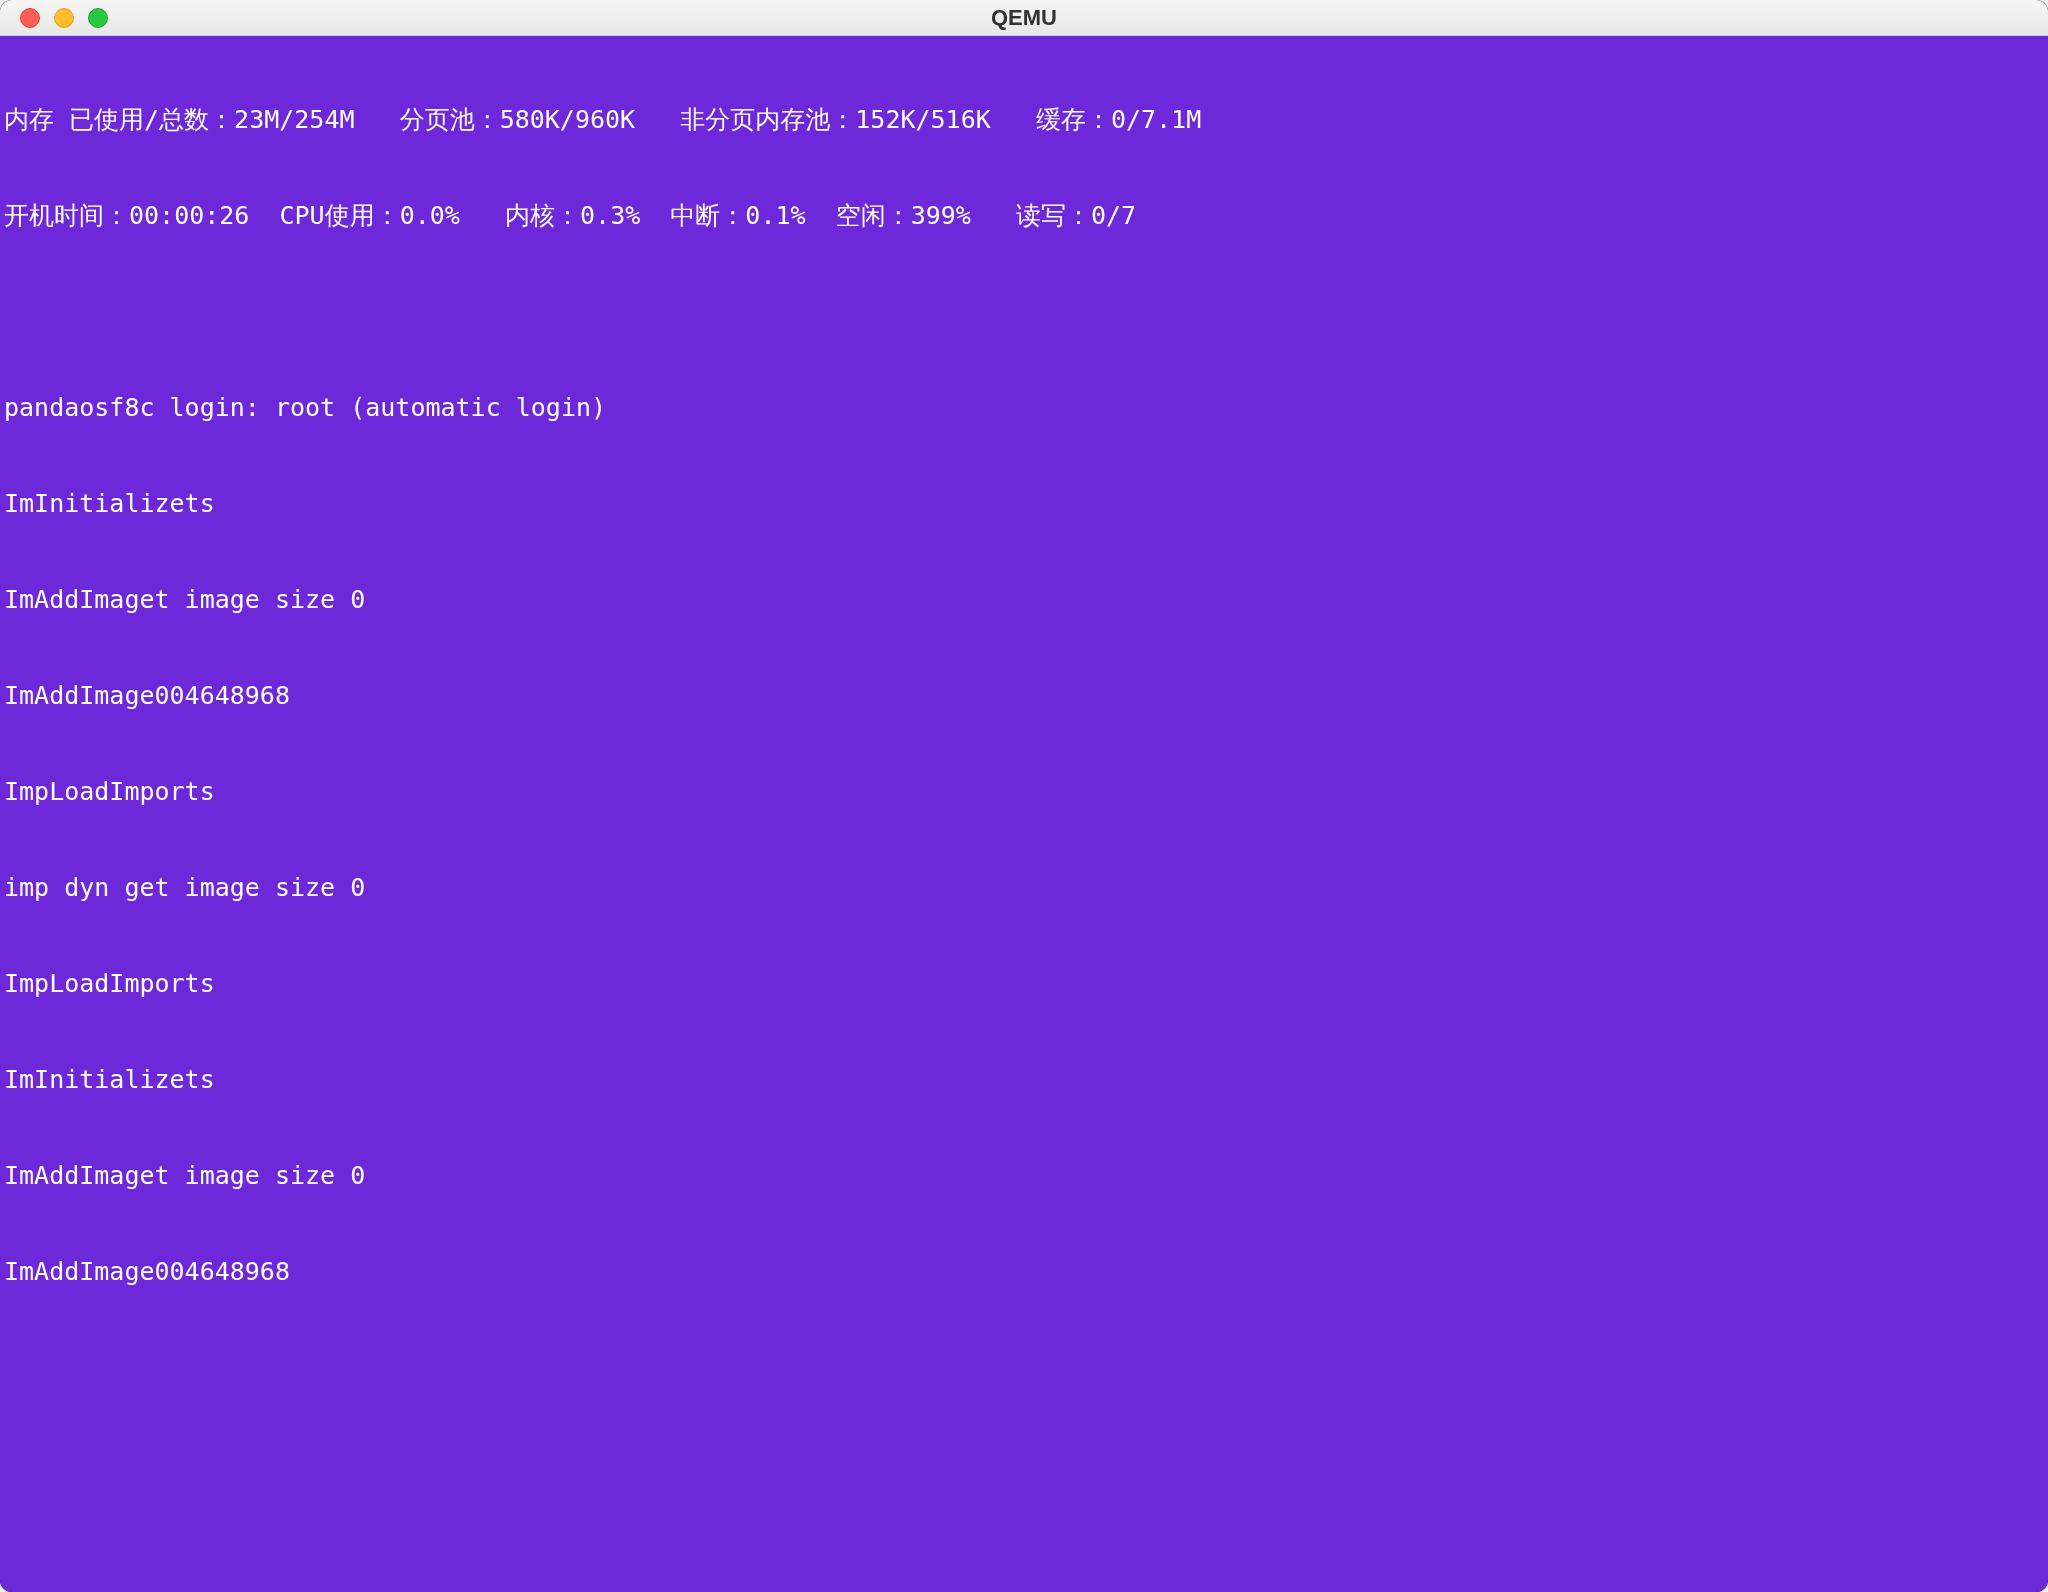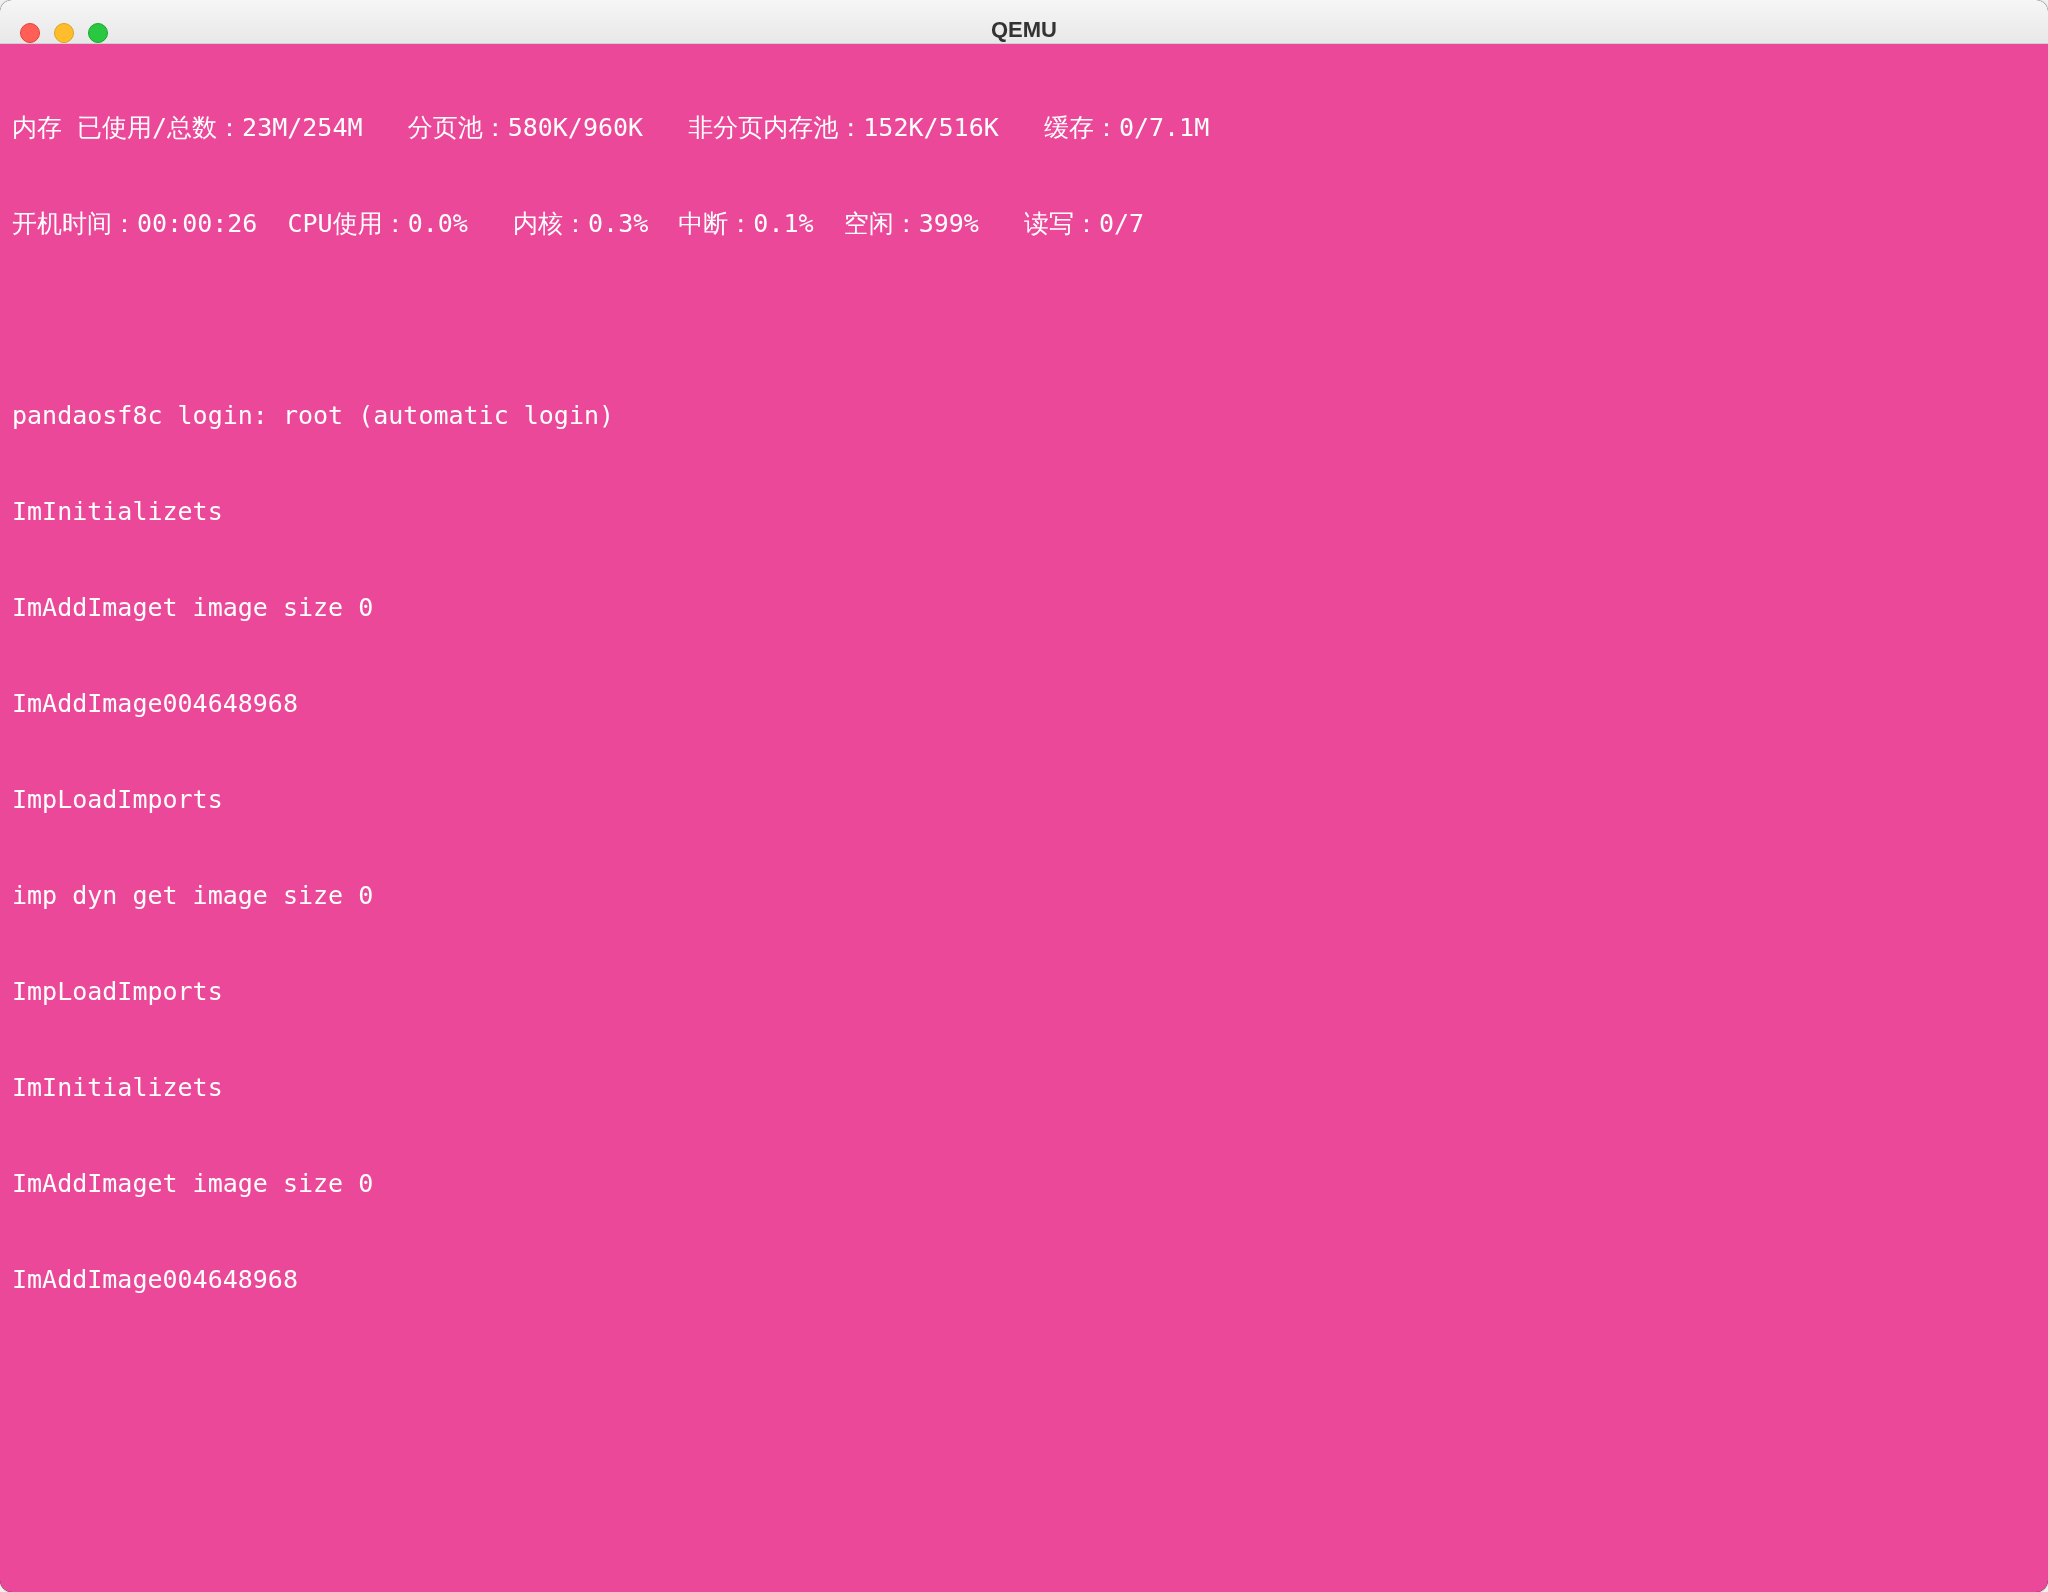--- a/index.html
+++ b/index.html
@@ -18,25 +18,25 @@
       width: 2048px;
       height: 1592px;
       background: #000;
       border-radius: 12px;
       overflow: hidden;
       display: flex;
       flex-direction: column;
       box-shadow: 0 0 0 1px rgba(0,0,0,0.1);
     }
     .titlebar {
-      height: 44px;
+      height: 36px;
       background: linear-gradient(to bottom, #f6f6f6, #e8e8e8);
       border-bottom: 1px solid #d0d0d0;
       display: flex;
-      align-items: flex-end;
+      align-items: center;
       padding: 0 20px;
       position: relative;
       flex-shrink: 0;
     }
     .traffic-lights {
       display: flex;
       gap: 14px;
       align-items: center;
     }
     .traffic-light {
@@ -50,26 +50,26 @@
     .window-title {
       position: absolute;
       left: 50%;
       transform: translateX(-50%);
       font-size: 22px;
       font-weight: 600;
       color: #333;
     }
     .terminal {
       flex: 1;
-      background: #ec4899;
+      background: #6d28d9;
       color: #ffffff;
       font-family: "Menlo", "Monaco", "Consolas", monospace;
       font-size: 25px;
       line-height: 32px;
-      padding: 4px 12px;
+      padding: 4px 4px;
       white-space: pre;
       overflow: hidden;
     }
     .term-line {
       display: block;
       min-height: 32px;
     }
     .highlight {
       background: #e8a968;
       color: #000;

